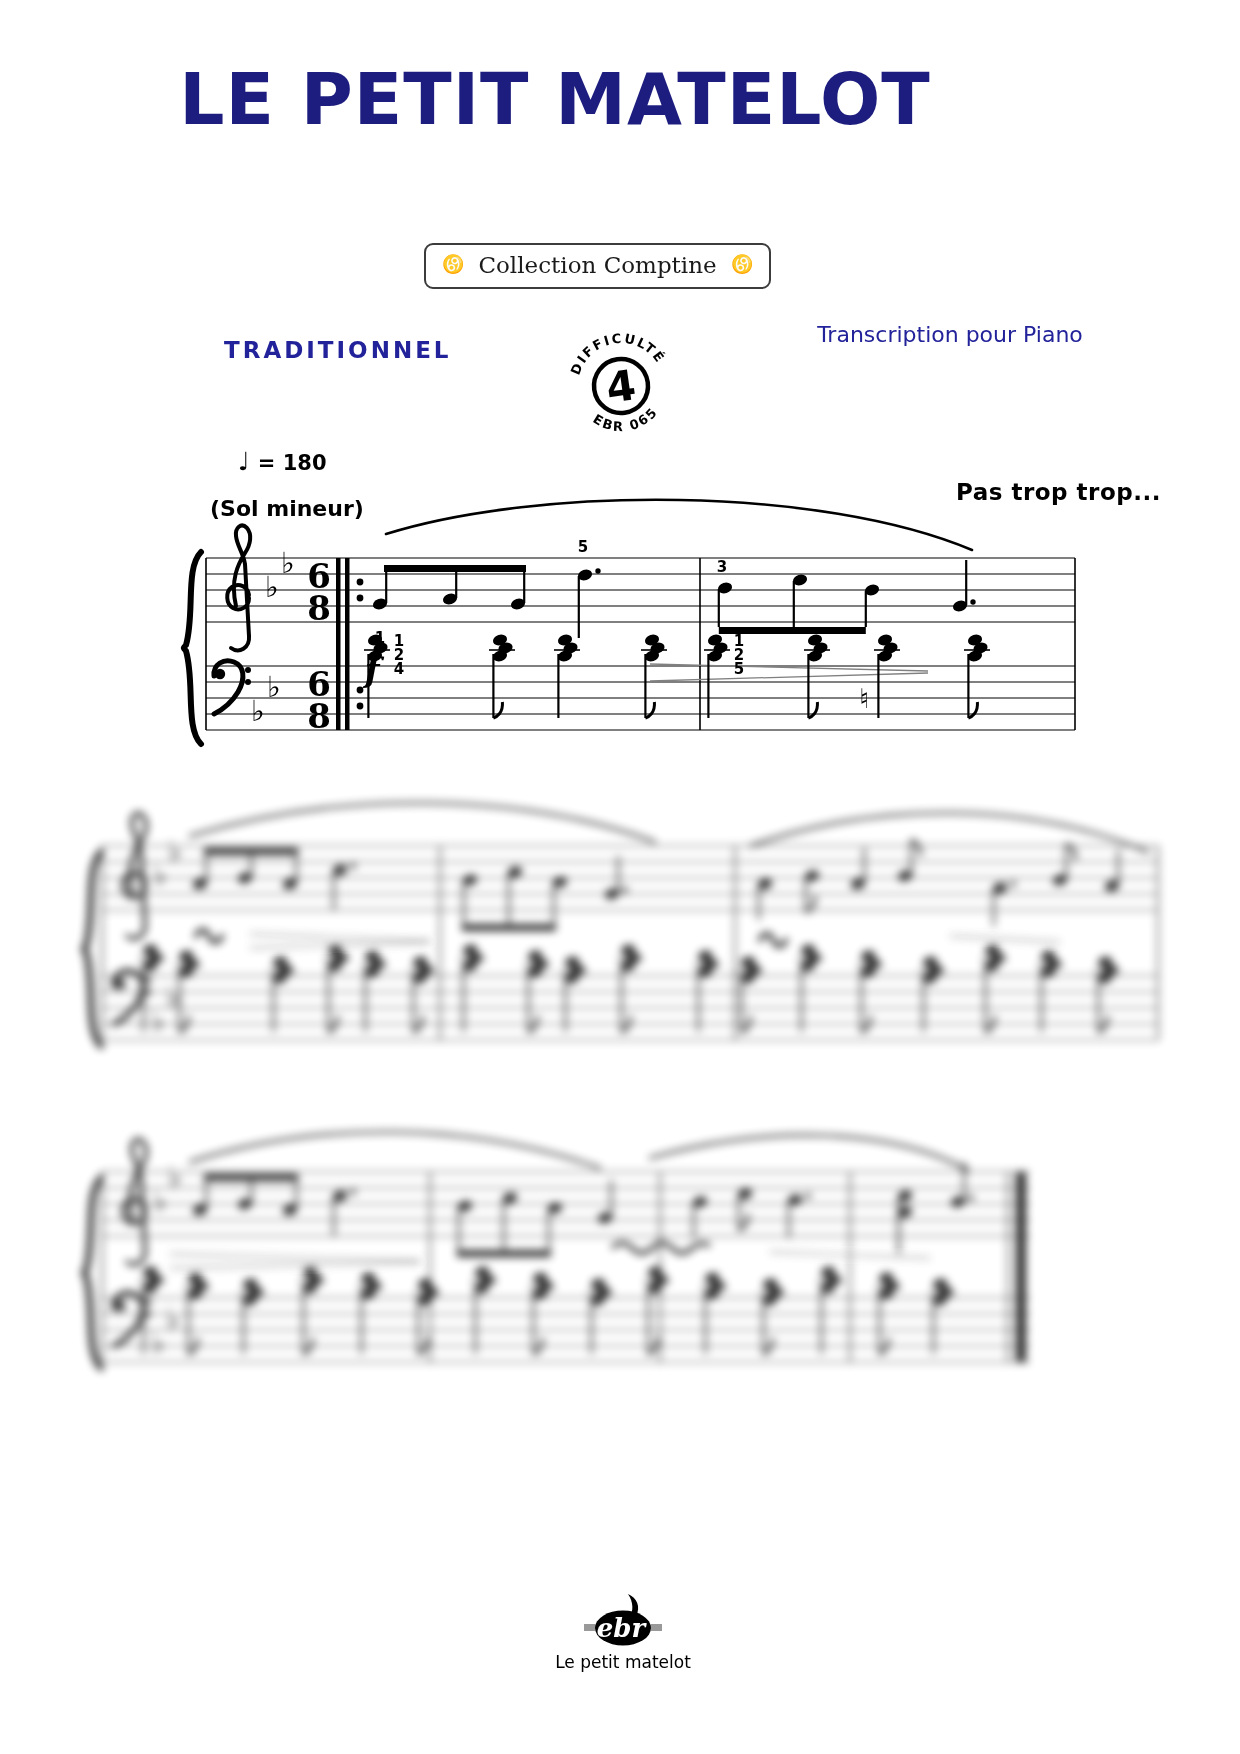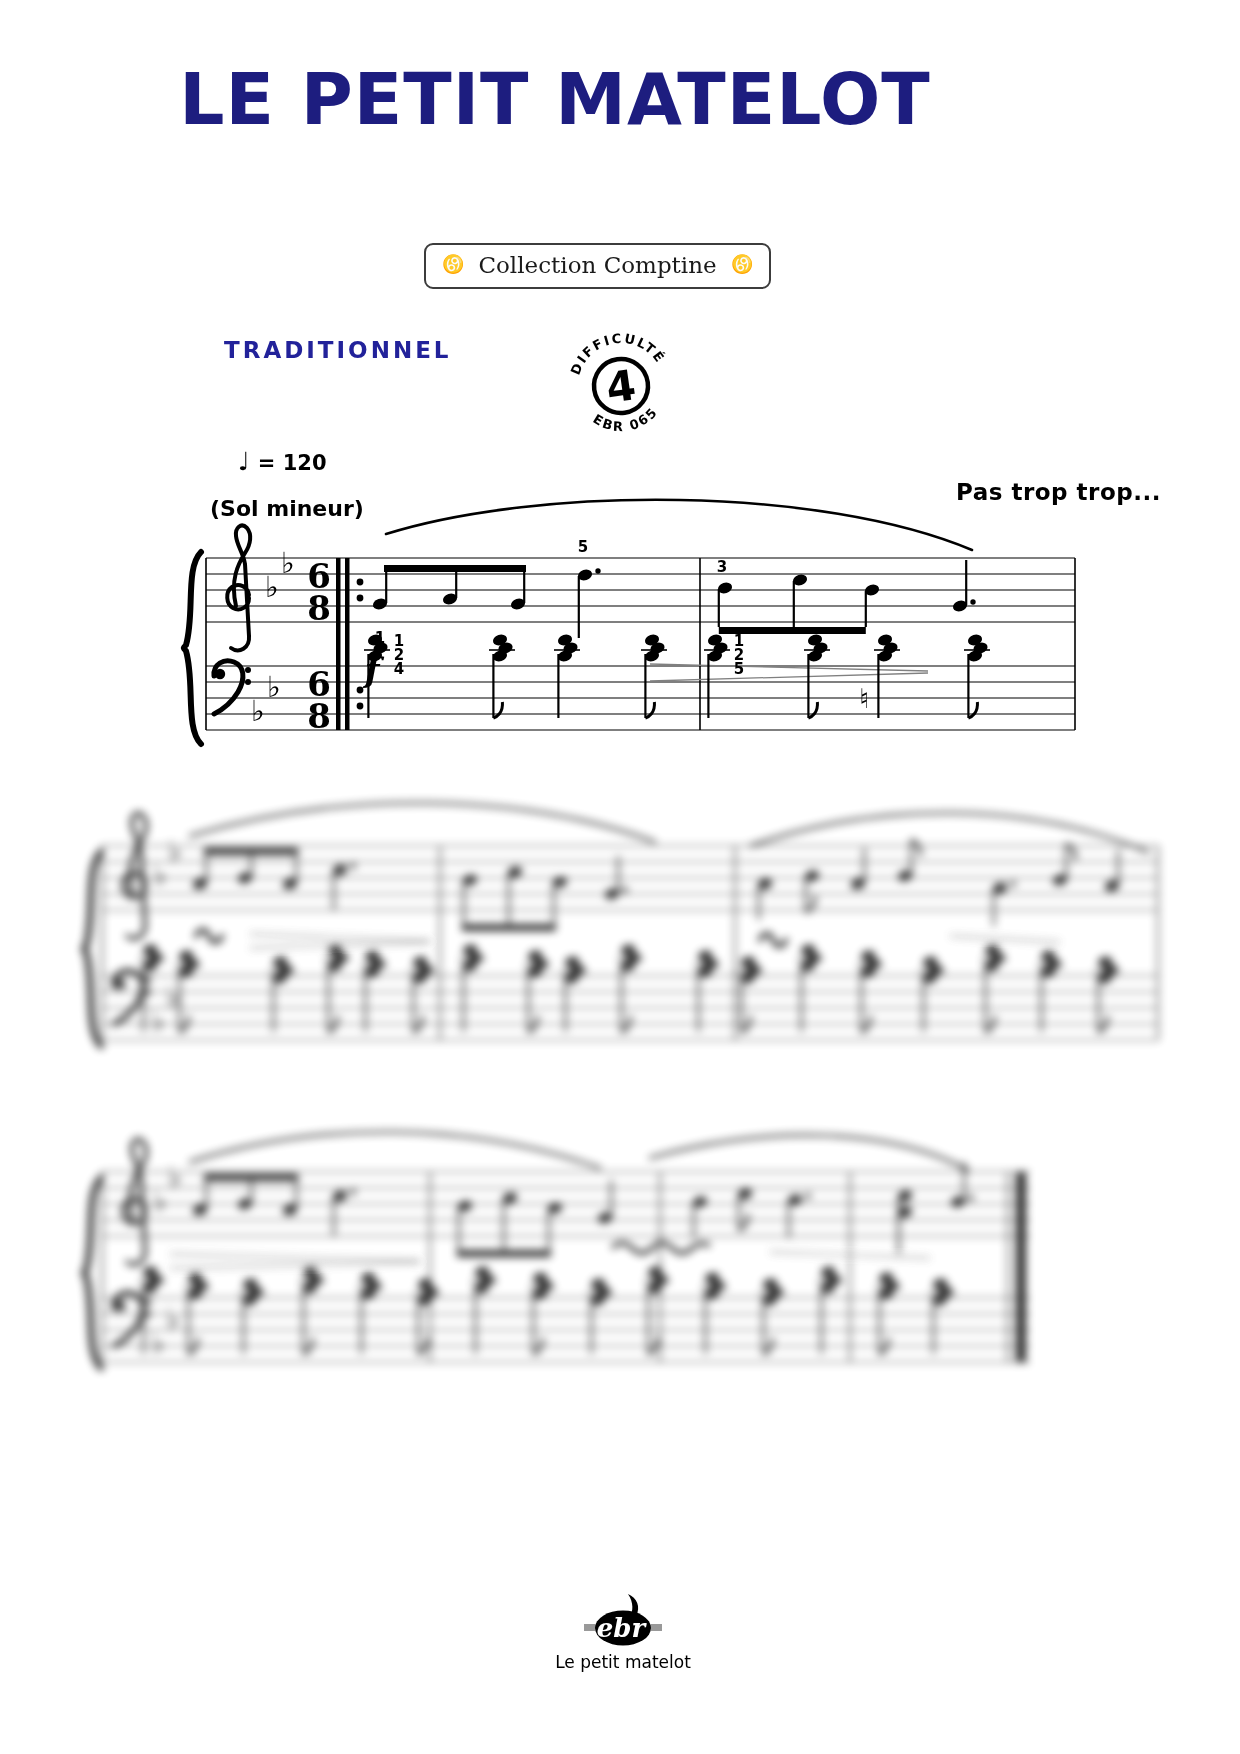--- a/index.html
+++ b/index.html
@@ -65,25 +65,26 @@
         </text>
         <text class="stamp-num" x="59" y="75">4</text>
         <text class="stamp-arc">
           <textPath href="#arcBot" xlink:href="#arcBot" startOffset="50%" text-anchor="middle">EBR 065</textPath>
         </text>
       </g>
     </svg>
   </div>
 
   <div class="abs transcription">
+    <div>Transcription pour Piano</div>
   </div>
 
   <div class="abs tempo">
     <span class="glyph">♩</span>
-    <span>= 120</span>
+    <span>= 180</span>
   </div>
   <div class="abs keylabel">(Sol mineur)</div>
   <div class="abs expression">Pas trop trop...</div>
 
   <svg id="score" class="abs" style="left:0;top:0" width="1240" height="1754" viewBox="0 0 1240 1754">
     <defs>
       <filter id="blurF" x="-6%" y="-6%" width="112%" height="112%">
         <feGaussianBlur stdDeviation="4.2"></feGaussianBlur>
       </filter>
     </defs>

